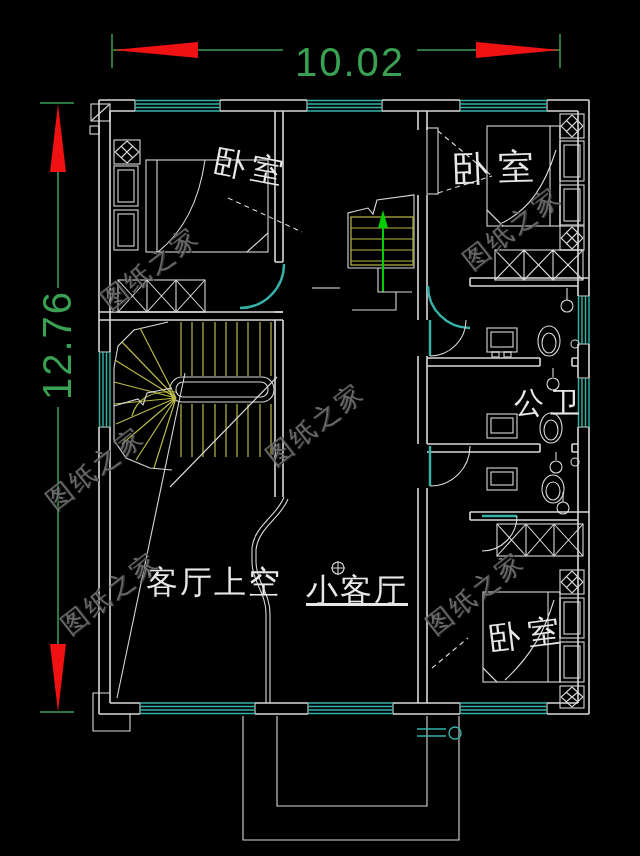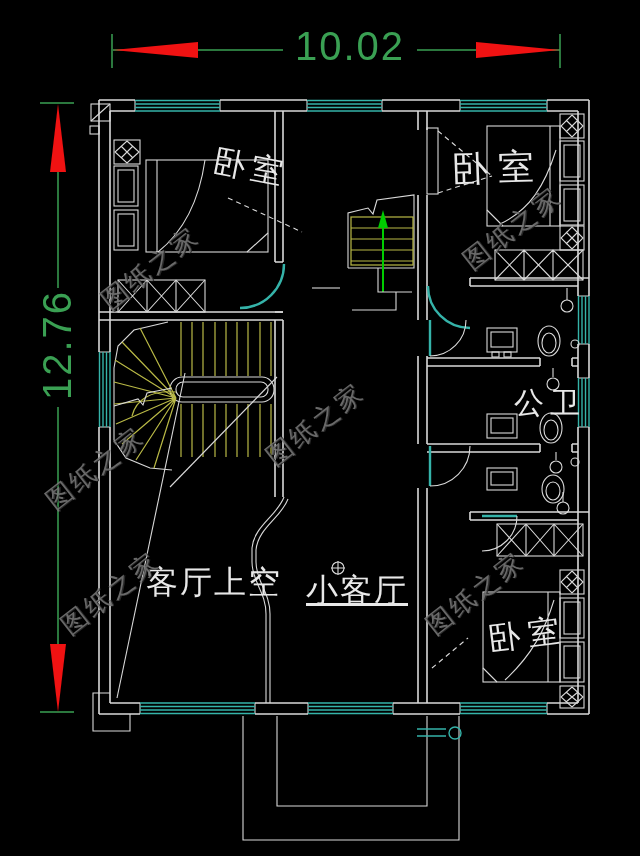--- a/index.html
+++ b/index.html
@@ -17,21 +17,21 @@
   .sc2{stroke:var(--window);stroke-width:2.4;fill:none;}
   .sy{stroke:var(--stair);stroke-width:1.2;fill:none;}
   .sg{stroke:var(--dimension);stroke-width:1.5;fill:none;}
   .fr{fill:var(--arrow);stroke:none;}
   .fg{fill:var(--stair-arrow);stroke:none;}
   .sga{stroke:var(--stair-arrow);stroke-width:2;fill:none;}
   .dash{stroke-dasharray:5 4;}
   
   .label{position:absolute;white-space:nowrap;line-height:1;}
   .dim{color:var(--dimension);font-size:40px;letter-spacing:2px;text-align:center;}
-  .dim-top{left:285px;top:26px;width:130px;}
+  .dim-top{left:285px;top:42px;width:130px;}
   .dim-left{left:-8px;top:325px;width:130px;transform:rotate(-90deg);}
   .room{color:var(--label);font-size:32px;}
   .room-tl{left:214px;top:144px;letter-spacing:6px;transform:rotate(11deg);transform-origin:left center;}
   .room-tr{left:452px;top:150px;font-size:36px;letter-spacing:10px;transform:rotate(-2deg);}
   .room-bath{left:514px;top:388px;font-size:30px;letter-spacing:6px;}
   .room-void{left:146px;top:548px;letter-spacing:2px;margin-top:18px;}
   .room-small{left:306px;top:574px;letter-spacing:2px;text-decoration:underline;}
   .room-br{left:488px;top:618px;letter-spacing:8px;transform:rotate(-7deg);}
   .wm{color:var(--watermark);font-size:26px;letter-spacing:3px;opacity:.88;width:140px;text-align:center;
       transform:rotate(-38deg);text-shadow:1px 1px 0 #2e2e2e;}

